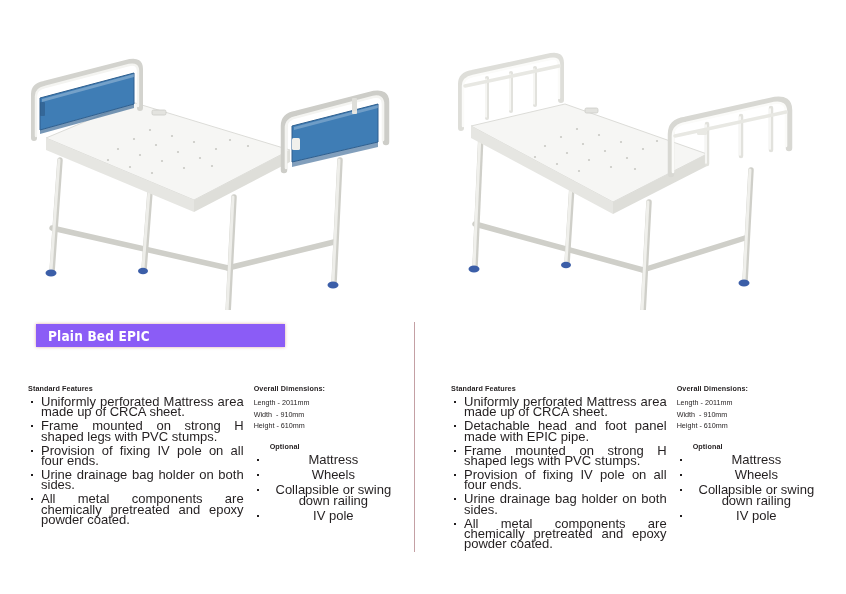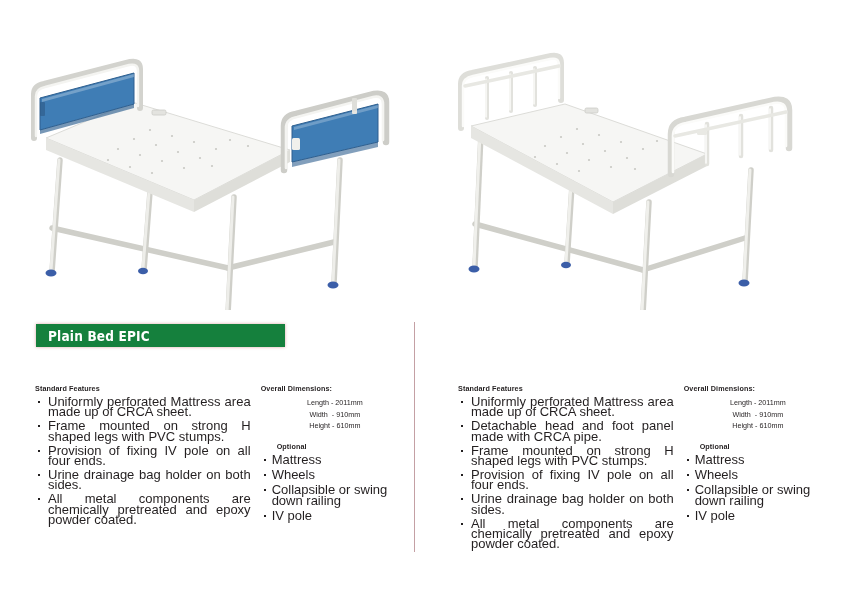--- a/index.html
+++ b/index.html
@@ -43,21 +43,21 @@
   
   .bed-svg { display: block; width: 100%; height: 100%; }
 
   
   .banner {
     position: absolute;
     left: 36px;
     top: 324px;
     width: 249px;
     height: 23px;
-    background: #15803d;
+    background: #8b5cf6;
     box-shadow: 0 0 3px rgba(180,60,60,.45);
   }
   .banner-text {
     position: absolute;
     left: 12px;
     top: 50%;
     transform: translateY(-50%);
     color: #ffffff;
     font-family: "DejaVu Sans", sans-serif;
     font-weight: bold;
@@ -65,21 +65,21 @@
     letter-spacing: .2px;
     white-space: nowrap;
     transform-origin: left center;
   }
   .banner-text span { display: inline-block; transform: scaleX(.9); transform-origin: left center; }
   .panel-right .banner { width: 252px; }
 
   
   .specs {
     position: absolute;
-    left: 35px;
+    left: 28px;
     top: 384px;
     width: 374px;
     display: flex;
     gap: 10px;
   }
   .col-features { width: 218px; }
   .col-dims { width: 150px; }
 
   .sec-head {
     font-size: 7.2px;
@@ -107,31 +107,30 @@
   ul.bullets li::before {
     content: "";
     position: absolute;
     left: 3px;
     top: 4px;
     width: 2px;
     height: 2px;
     background: #231f20;
   }
   .col-dims ul.bullets li {
-    text-align: left;
+    text-align: center;
     margin-bottom: 5px;
     padding-left: 11px;
   }
 
   .dim-line {
     font-size: 7.2px;
     line-height: 11.5px;
     color: #231f20;
     white-space: pre;
-    text-align: center;
   }
 
   
   .divider {
     position: absolute;
     left: 414px;
     top: 322px;
     width: 1.4px;
     height: 230px;
     background: #c4a0a4;
@@ -336,21 +335,21 @@
         </g>
       </svg>
     </div>
 
 
     <div class="specs">
       <div class="col-features">
         <div class="sec-head">Standard Features</div>
         <ul class="bullets">
           <li>Uniformly perforated Mattress area made up of CRCA sheet.</li>
-          <li>Detachable head and foot panel made with CRCA pipe.</li>
+          <li>Detachable head and foot panel made with EPIC pipe.</li>
           <li>Frame mounted on strong H shaped legs with PVC stumps.</li>
           <li>Provision of fixing IV pole on all four ends.</li>
           <li>Urine drainage bag holder on both sides.</li>
           <li>All metal components are chemically pretreated and epoxy powder coated.</li>
         </ul>
       </div>
       <div class="col-dims">
         <div class="sec-head">Overall Dimensions:</div>
         <div class="dim-line">Length - 2011mm</div>
         <div class="dim-line">Width  - 910mm</div>

